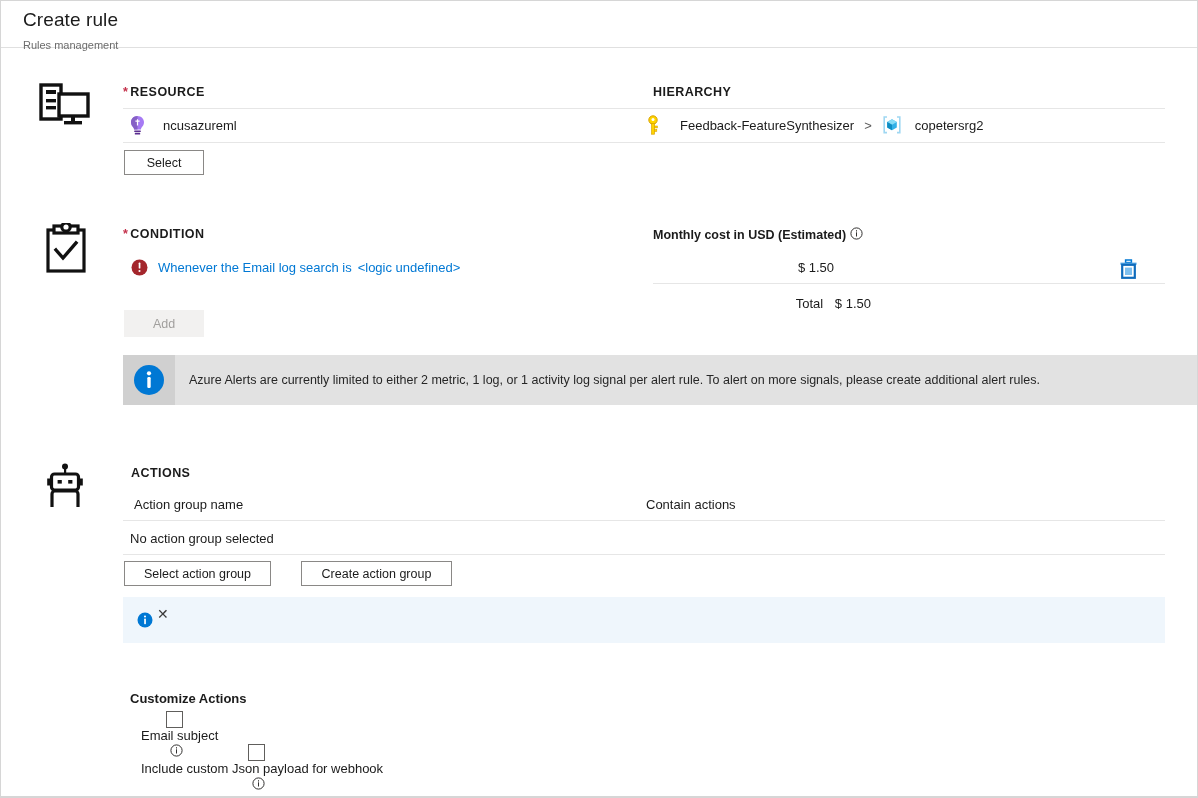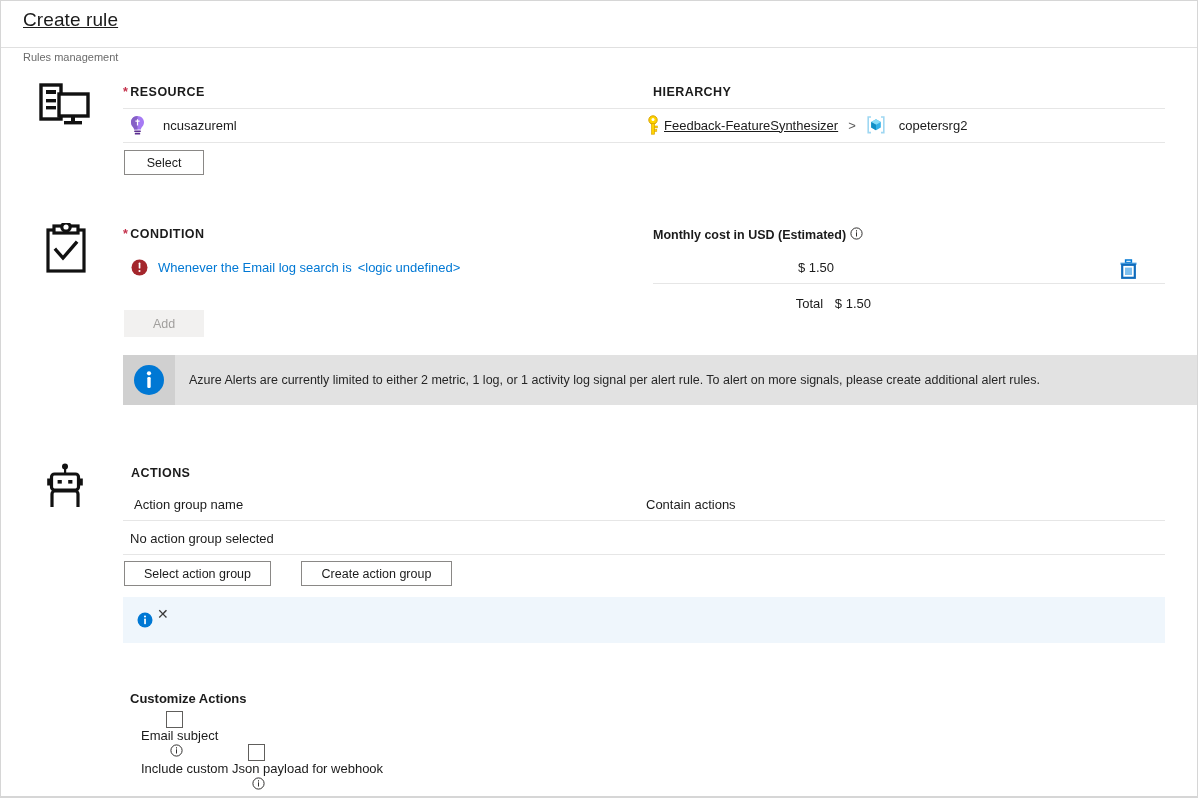--- a/index.html
+++ b/index.html
@@ -20,24 +20,24 @@
 
   
   .hdr {
     position: absolute; left: 0; top: 0;
     width: 1198px; height: 47px;
     border-bottom: 1px solid #e0e0e0;
     padding: 7px 0 0 22px;
   }
   .hdr-title {
     font-size: 19px; color: #1b1b1b; line-height: 24px;
-    font-weight: 400; letter-spacing: .1px; text-decoration: underline;
+    font-weight: 400; letter-spacing: .1px;
   }
   .hdr-sub {
-    font-size: 11px; color: #6b6b6b; line-height: 14px; margin-top: 18px;
+    font-size: 11px; color: #6b6b6b; line-height: 14px; margin-top: 6px;
   }
 
   
   .sec-icon { position: absolute; }
   .lbl-caps {
     font-size: 12.5px; font-weight: 700; color: #1b1b1b;
     letter-spacing: .45px;
   }
   .req-star { color: #c4314b; font-weight: 700; margin-right: 2px; }
   .rule { position: absolute; background: #e6e6e6; height: 1px; }
@@ -140,21 +140,21 @@
   <div style="position:absolute; left:645px; top:114px; display:flex; align-items:center;">
     <span style="display:inline-flex;">
       <svg width="14" height="20" viewBox="0 0 14 20">
         <circle cx="7" cy="5" r="4.2" fill="#ffd400" stroke="#d9a300" stroke-width="1"></circle>
         <circle cx="7" cy="4.4" r="1.5" fill="#fff"></circle>
         <rect x="5.6" y="8.6" width="2.9" height="10.6" fill="#ffd400" stroke="#d9a300" stroke-width=".7"></rect>
         <rect x="8.4" y="11" width="3" height="1.9" fill="#ffd400" stroke="#d9a300" stroke-width=".6"></rect>
         <rect x="8.4" y="14.6" width="2.4" height="1.8" fill="#ffd400" stroke="#d9a300" stroke-width=".6"></rect>
       </svg>
     </span>
-    <span class="txt nowrap" style="margin-left:4px;text-decoration:underline;">Feedback-FeatureSynthesizer</span>
+    <span class="txt nowrap" style="margin-left:20px;">Feedback-FeatureSynthesizer</span>
     <span class="txt" style="margin:0 10px; color:#5c5c5c;">&gt;</span>
     <span style="display:inline-flex;">
       <svg width="20" height="18" viewBox="0 0 20 18">
         <path d="M5 1H2.2v15.6H5" fill="none" stroke="#9fd7f2" stroke-width="1.6"></path>
         <path d="M15 1h2.8v15.6H15" fill="none" stroke="#9fd7f2" stroke-width="1.6"></path>
         <path d="M10 3.2l4.8 2.7v5.6L10 14.2 5.2 11.5V5.9z" fill="#32b0e7"></path>
         <path d="M10 3.2l4.8 2.7-4.8 2.8-4.8-2.8z" fill="#86dcf7"></path>
         <path d="M10 8.7v5.5L5.2 11.5V5.9z" fill="#0f8ec4"></path>
       </svg>
     </span>

